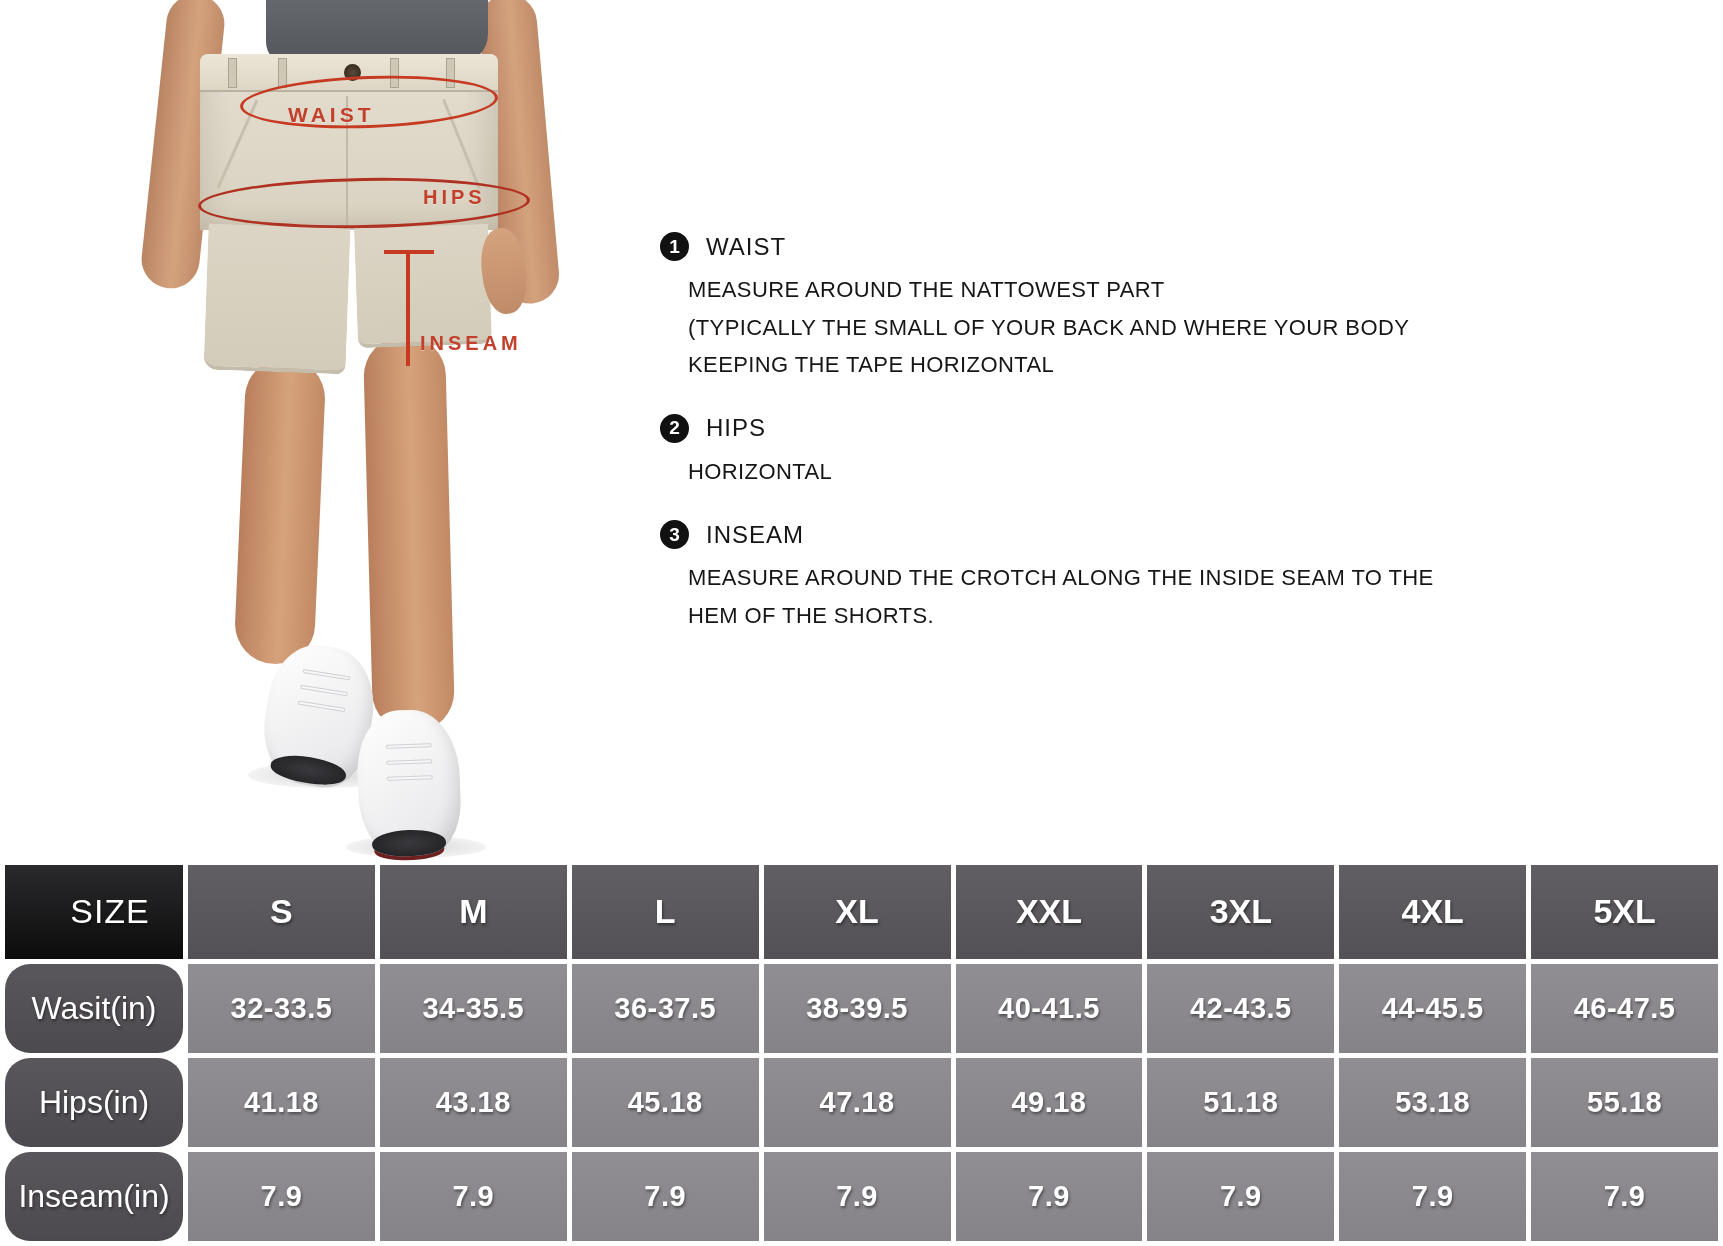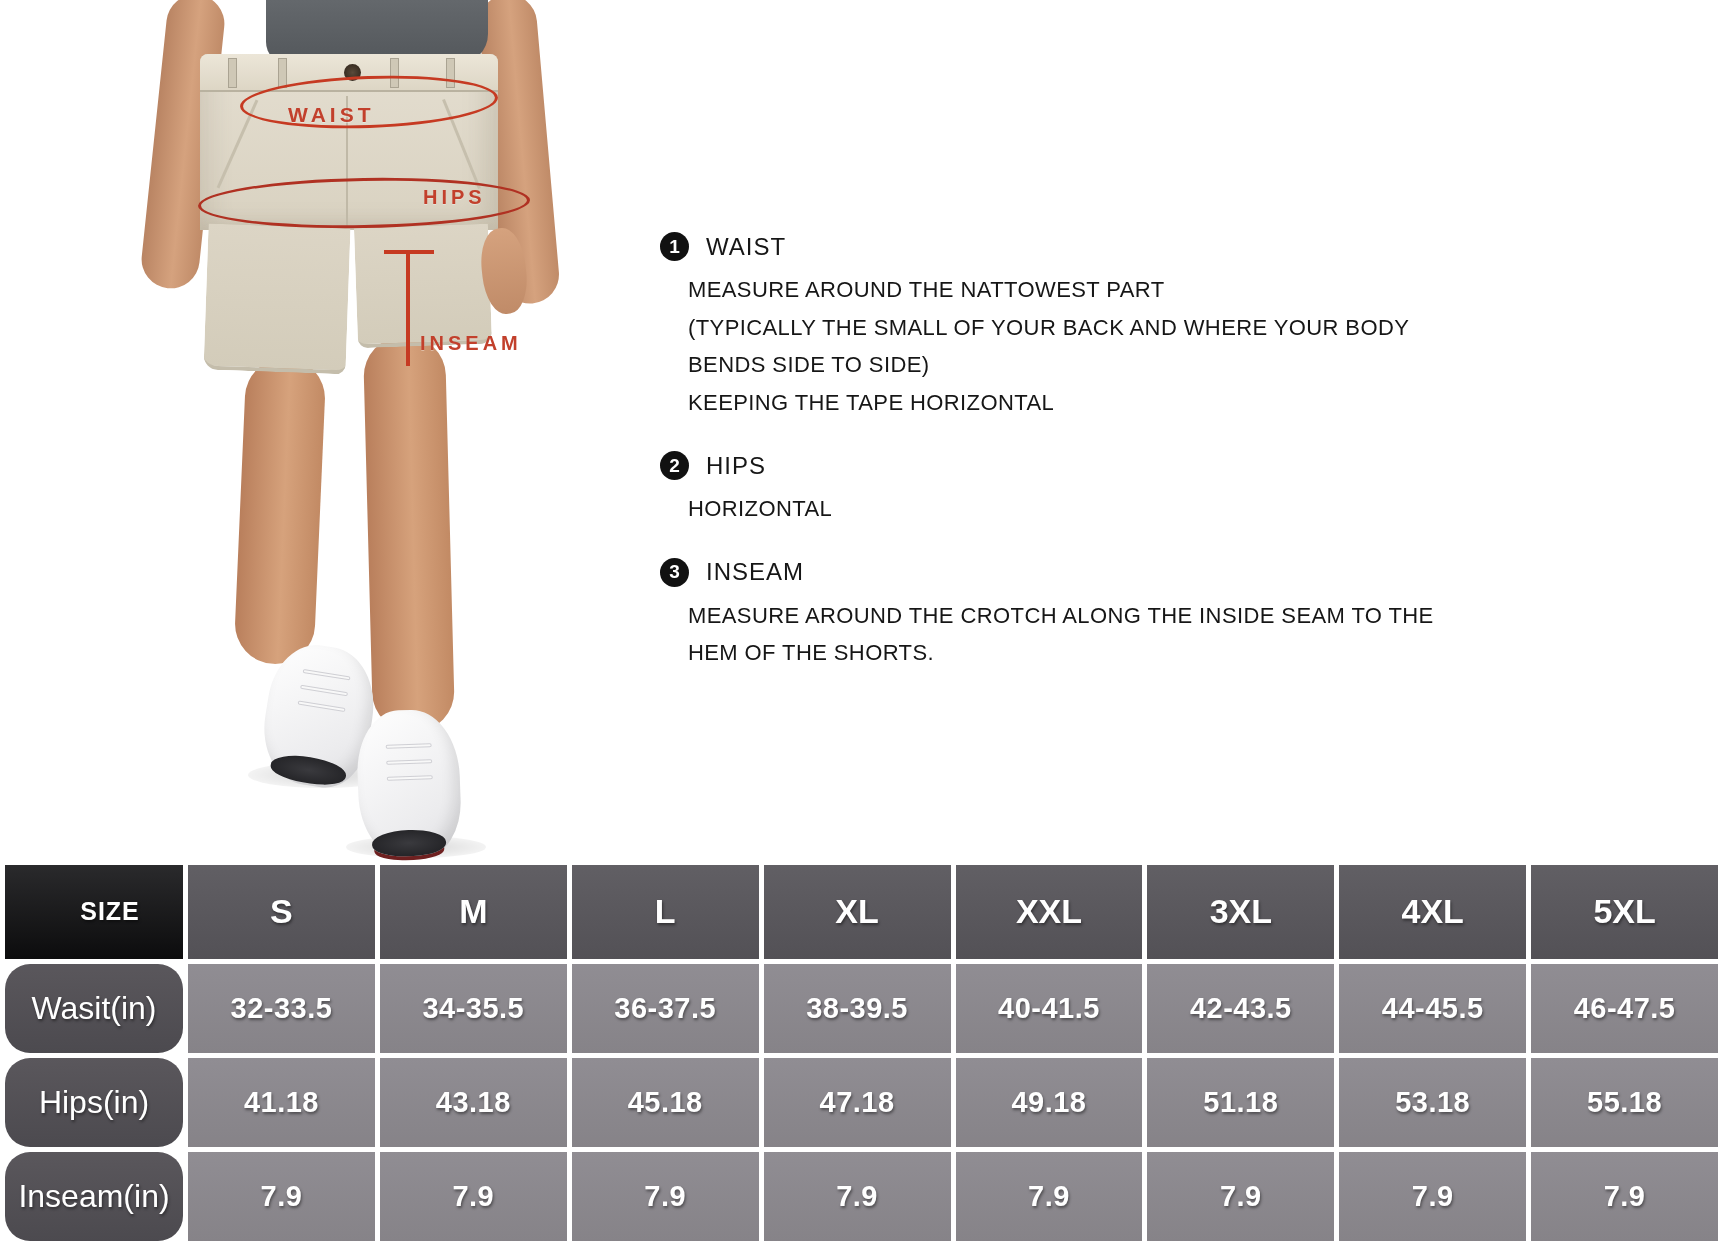--- a/index.html
+++ b/index.html
@@ -103,21 +103,21 @@
   
   #size-table-wrap { position: absolute; left: 0; top: 860px; width: 1723px; height: 386px; background: #ffffff; }
   table.size-table {
     width: 100%; height: 100%; border-collapse: separate; border-spacing: 5px;
     table-layout: fixed; background: #ffffff;
   }
   table.size-table td, table.size-table th {
     color: #ffffff; text-align: center; vertical-align: middle;
     text-shadow: 1px 2px 3px rgba(0,0,0,0.45);
   }
-  th.size-corner { background: linear-gradient(#2a2a2c, #0c0c0d); font-size: 25px; font-weight: 700; letter-spacing: 1px; padding-left: 32px; }
+  th.size-corner { background: linear-gradient(#2a2a2c, #0c0c0d); font-size: 34px; font-weight: 400; letter-spacing: 1px; padding-left: 32px; }
   th.size-head   { background: linear-gradient(#615f64, #535156); font-size: 34px; font-weight: 700; }
   td.row-label   { background: linear-gradient(#5a575c, #4c4a4f); font-size: 32px; font-weight: 400; border-radius: 25px; }
   td.val         { background: linear-gradient(#908d93, #868388); font-size: 29px; font-weight: 700; letter-spacing: 0.5px; }
 </style>
 </head>
 <body>
 
 <div id="canvas">
 
   <div id="person">
@@ -170,21 +170,20 @@
 
   <div id="instructions">
 
     <div class="section">
       <div class="section-head">
         <div class="num-circle">1</div>
         <div class="section-title">WAIST</div>
       </div>
       <div class="section-line">MEASURE AROUND THE NATTOWEST PART</div>
       <div class="section-line">(TYPICALLY THE SMALL OF YOUR BACK AND WHERE YOUR BODY</div>
-      <div class="section-line">BENDS SIDE TO SIDE)</div>
       <div class="section-line">KEEPING THE TAPE HORIZONTAL</div>
     </div>
 
     <div class="section">
       <div class="section-head">
         <div class="num-circle">2</div>
         <div class="section-title">HIPS</div>
       </div>
       <div class="section-line">HORIZONTAL</div>
     </div>

